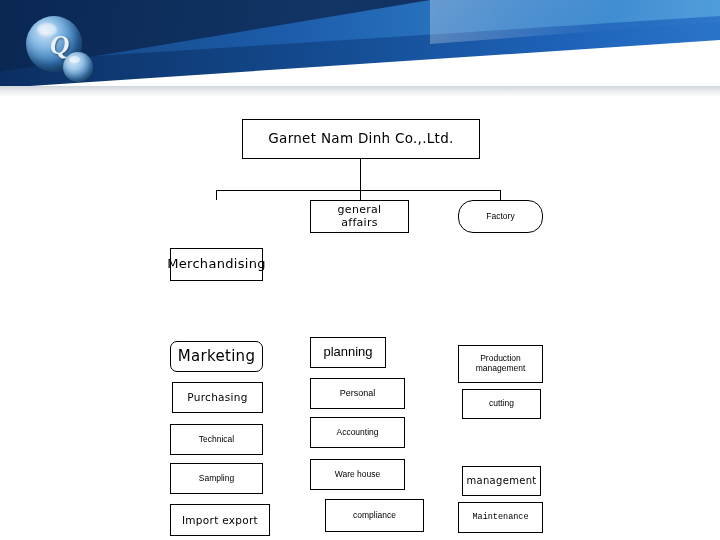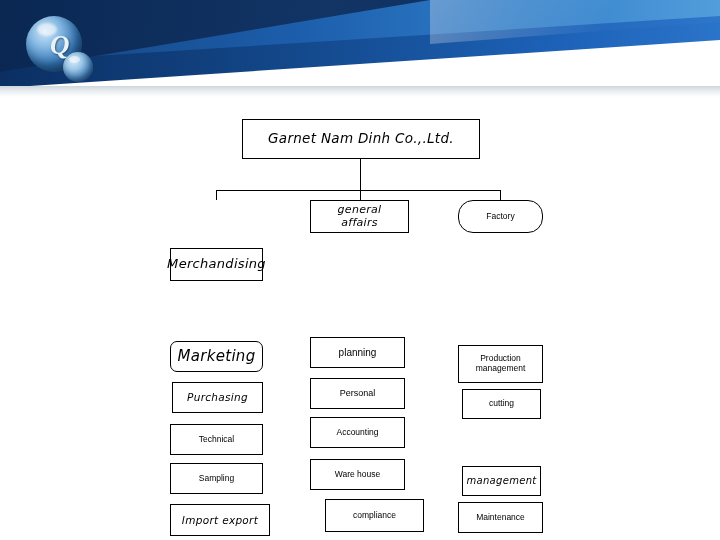--- a/index.html
+++ b/index.html
@@ -152,21 +152,20 @@
     align-items: center;
     justify-content: center;
     text-align: center;
     line-height: 1.15;
     color: #000000;
     padding: 2px 3px;
   }
   .f-comic {
     font-family: "DejaVu Sans", sans-serif;
     letter-spacing: 0.3px;
-    font-style: italic;
   }
   .f-small {
     font-family: "Liberation Sans", sans-serif;
   }
   .conn {
     position: absolute;
     background: #000000;
   }
   .vline { width: 1px; }
   .hline { height: 1px; }
@@ -206,28 +205,28 @@
   <div class="node f-comic" style="left:170px; top:244px; width:93px; height:31px; font-size:15px; top:244px;border-radius:7px;">Marketing</div>
   <div class="node f-comic" style="left:172px; top:285px; width:91px; height:31px; font-size:10.5px;">Purchasing</div>
   <div class="node f-small" style="left:170px; top:327px; width:93px; height:31px; font-size:8.5px;">Technical</div>
   <div class="node f-small" style="left:170px; top:366px; width:93px; height:31px; font-size:8.5px;">Sampling</div>
   <div class="node f-comic" style="left:170px; top:407px; width:100px; height:32px; font-size:10.5px;">Import export</div>
 
   <div class="node f-comic" style="left:310px; top:103px; width:99px; height:33px; font-size:11px; flex-direction:column;">
     <span>general</span>
     <span>affairs</span>
   </div>
-  <div class="node f-small" style="left:310px; top:240px; width:95px; height:31px; font-size:10px;">planning</div>
+  <div class="node f-small" style="left:310px; top:240px; width:76px; height:31px; font-size:13px;">planning</div>
   <div class="node f-small" style="left:310px; top:281px; width:95px; height:31px; font-size:9px;">Personal</div>
   <div class="node f-small" style="left:310px; top:320px; width:95px; height:31px; font-size:8.5px;">Accounting</div>
   <div class="node f-small" style="left:310px; top:362px; width:95px; height:31px; font-size:8.5px;">Ware house</div>
   <div class="node f-small" style="left:310px; top:402px; width:99px; height:33px; font-size:8.5px;margin-left:15px;">compliance</div>
 
   <div class="node f-small" style="left:458px; top:103px; width:85px; height:33px; font-size:8.5px;border-radius:15px;">Factory</div>
   <div class="node f-small" style="left:458px; top:248px; width:85px; height:38px; font-size:8.5px; flex-direction:column;">
     <span>Production</span>
     <span>management</span>
   </div>
   <div class="node f-small" style="left:462px; top:292px; width:79px; height:30px; font-size:8.5px;">cutting</div>
   <div class="node f-comic" style="left:462px; top:369px; width:79px; height:30px; font-size:10px;">management</div>
-  <div class="node f-small" style="left:458px; top:405px; width:85px; height:31px; font-size:8.5px;">Maintenance</div>
+  <div class="node f-small" style="left:458px; top:405px; width:85px; height:31px; font-size:8.5px;font-family:Liberation Mono, monospace;">Maintenance</div>
 
 </div>
 
 </body></html>

